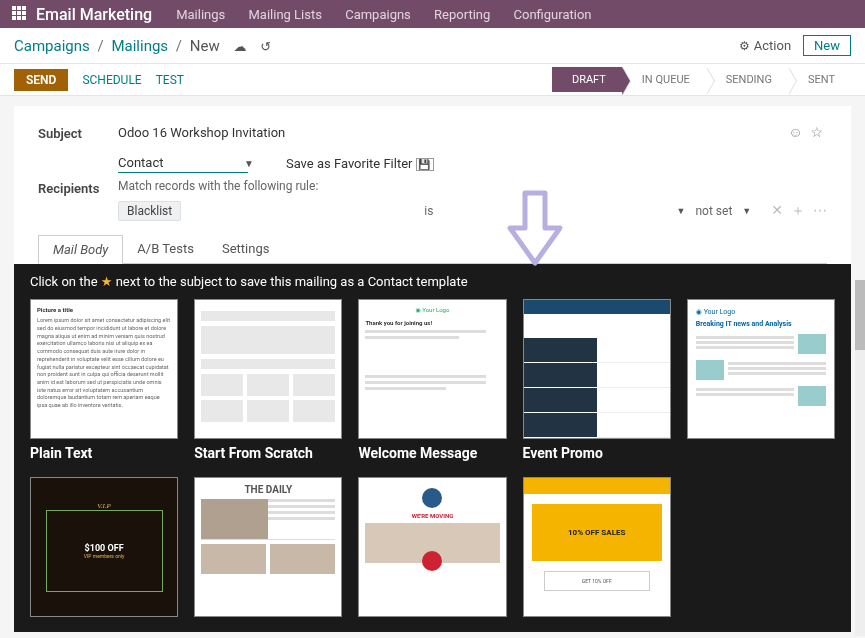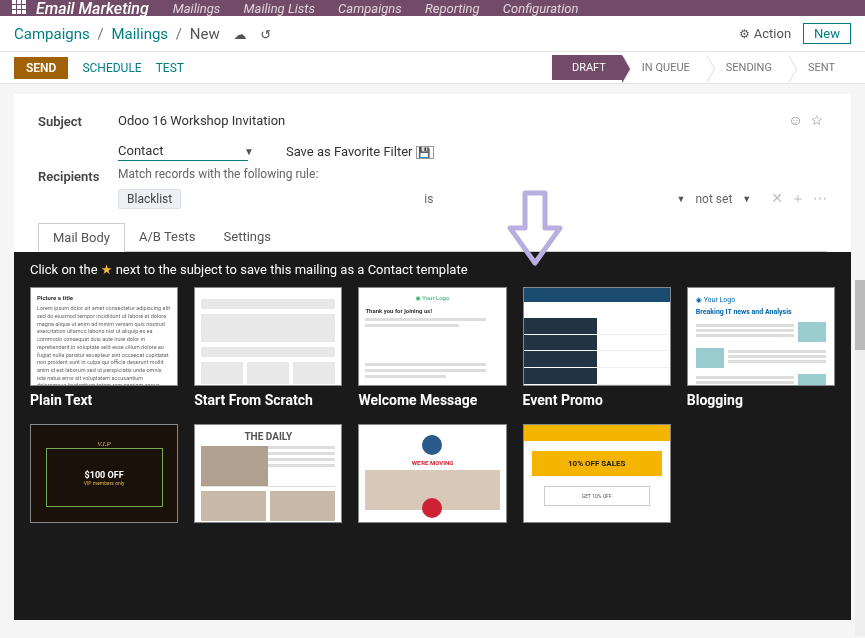--- a/index.html
+++ b/index.html
@@ -1,18 +1,18 @@
 <!DOCTYPE html>
 <html><head>
 <meta charset="utf-8">
 <style>
   * { box-sizing: border-box; margin: 0; padding: 0; font-family: -apple-system, BlinkMacSystemFont, "Segoe UI", Roboto, Helvetica, Arial, sans-serif; }
   body { background: #f5f5f5; width: 865px; height: 638px; overflow: hidden; position: relative; }
   
-  .topbar { background: #714b67; height: 16px; display: flex; align-items: center; padding: 0 12px; color: #fff; font-size: 13px; font-style: italic; }
+  .topbar { background: #714b67; height: 28px; display: flex; align-items: center; padding: 0 12px; color: #fff; font-size: 13px; }
   .topbar .apps-icon { width: 16px; height: 16px; display: grid; grid-template-columns: repeat(3,4px); grid-template-rows: repeat(3,4px); gap: 1px; margin-right: 8px; }
   .topbar .apps-icon span { background: #fff; }
   .topbar .app-title { font-size: 16px; font-weight: 500; margin-right: 24px; }
   .topbar .menu a { color: #e3d3de; text-decoration: none; margin-right: 20px; font-size: 13px; }
   
   .subbar { background: #fff; height: 36px; display: flex; align-items: center; padding: 0 14px; justify-content: space-between; border-bottom: 1px solid #e5e5e5; }
   .breadcrumb { font-size: 15px; color: #017e84; }
   .breadcrumb .sep { color: #777; margin: 0 4px; }
   .breadcrumb .current { color: #555; }
   .breadcrumb .icon-small { color: #555; margin-left: 10px; font-size: 13px; }
@@ -49,28 +49,28 @@
   .tag { background: #eef0f2; border: 1px solid #dcdfe3; padding: 2px 8px; font-size: 12px; color: #444; border-radius: 2px; }
   .filter-mid { flex: 1; text-align: center; font-size: 12px; color: #666; }
   .filter-right { font-size: 12px; color: #666; display: flex; align-items: center; gap: 10px; }
   .caret-s { font-size: 9px; color: #555; }
   .row-ctrls { display: flex; gap: 8px; color: #bbb; font-size: 14px; margin-left: 10px; }
   .records { color: #017e84; font-size: 12px; margin-top: 10px; font-weight: 600; }
   .records::before { content: "→ "; }
   
   .tabs { display: flex; margin-top: 14px; border-bottom: 1px solid #ccc; }
   .tab { padding: 6px 14px; font-size: 13px; color: #555; cursor: pointer; }
-  .tab.active { border: 1px solid #ccc; border-bottom: 1px solid #fff; margin-bottom: -1px; background: #fff; }
+  .tab.active { border: 1px solid #ccc; border-bottom: 1px solid #fff; margin-bottom: -1px; background: #fff; font-style: italic; }
   
   .templates-panel { background: #1a1a1a; margin: 0 14px; padding: 10px 16px 16px 16px; color: #fff; height: 368px; overflow: hidden; }
   .tip { font-size: 13px; margin-bottom: 10px; }
   .tip .star { color: #f5b642; }
   .tgrid { display: grid; grid-template-columns: repeat(5, 1fr); gap: 16px; }
   .tcell { display: flex; flex-direction: column; }
-  .thumb { background: #fff; height: 99px; border: 1px solid #888; overflow: hidden; position: relative; font-size: 5px; color: #555; padding: 6px; }
+  .thumb { background: #fff; height: 140px; border: 1px solid #888; overflow: hidden; position: relative; font-size: 5px; color: #555; padding: 6px; }
   .tname { color: #fff; font-weight: 700; font-size: 14px; margin-top: 6px; }
   
   
   .th-plain { font-size: 5.5px; line-height: 1.4; color: #666; }
   .th-plain b { display: block; font-size: 6px; color: #333; margin-bottom: 3px; }
   .th-scratch .sk-bar { background: #e8e8e8; margin: 5px 0; }
   .th-scratch .sk-bar.h1 { height: 10px; }
   .th-scratch .sk-bar.h2 { height: 28px; }
   .th-scratch .sk-row { display: flex; gap: 4px; }
   .th-scratch .sk-row div { flex:1; height: 22px; background:#e8e8e8; }
@@ -95,21 +95,21 @@
   .th-vip .voff { font-size:9px; font-weight:bold; color:#fff; }
   .th-daily .dh { text-align:center; font-size:10px; font-weight:bold; margin-bottom:4px; }
   .th-daily .dimg { width: 50%; height: 40px; background:#b0a090; float:left; margin-right:4px; }
   .th-daily .dside div { height:3px; background:#ddd; margin:3px 0; }
   .th-move { text-align:center; }
   .th-move .mc { width:20px; height:20px; border-radius:50%; background:#2a5a8a; margin: 4px auto; }
   .th-move .mt { color:#c23; font-size:6px; font-weight:bold; margin:4px 0; }
   .th-move .mi { height:40px; background:#d8c8b8; margin-top:4px; }
   .th-off { text-align:center; padding:0; }
   .th-off .oh { background:#f5b400; height:16px; }
-  .th-off .ob { background:#f5b400; color:#222; font-size:8px; font-weight:bold; padding:8px; margin:10px 8px; }
+  .th-off .ob { background:#f5b400; color:#222; font-size:8px; font-weight:bold; padding:24px; margin:10px 8px; }
   .th-off .og { border:1px solid #ccc; margin:6px 20px; padding:6px; font-size:5px; }
   
   .big-arrow { position: absolute; left: 500px; top: 188px; width: 70px; height: 80px; pointer-events: none; }
   .big-arrow svg { width: 100%; height: 100%; }
   
   .scrollbar-stub { position:absolute; right:0; top:280px; width:10px; height:356px; background:#eee; }
   .scrollbar-stub div { background:#bbb; height:70px; margin-top:0; }
 </style>
 </head>
 <body>
@@ -293,21 +293,20 @@
             </div>
           </div>
         <div class="brow">
             <div class="btxt">
               <div></div>
               <div></div>
             </div>
             <div class="bimg"></div>
           </div>
       </div>
-      <div class="tname">Blogging</div>
     </div>
 
     <div class="tcell">
       <div class="thumb th-vip">
         <div style="font-family:serif;font-style:italic;">V.I.P</div>
         <div class="vborder">
           <div class="voff">$100 OFF</div>
           <div style="font-size:5px;">VIP members only</div>
         </div>
       </div>

